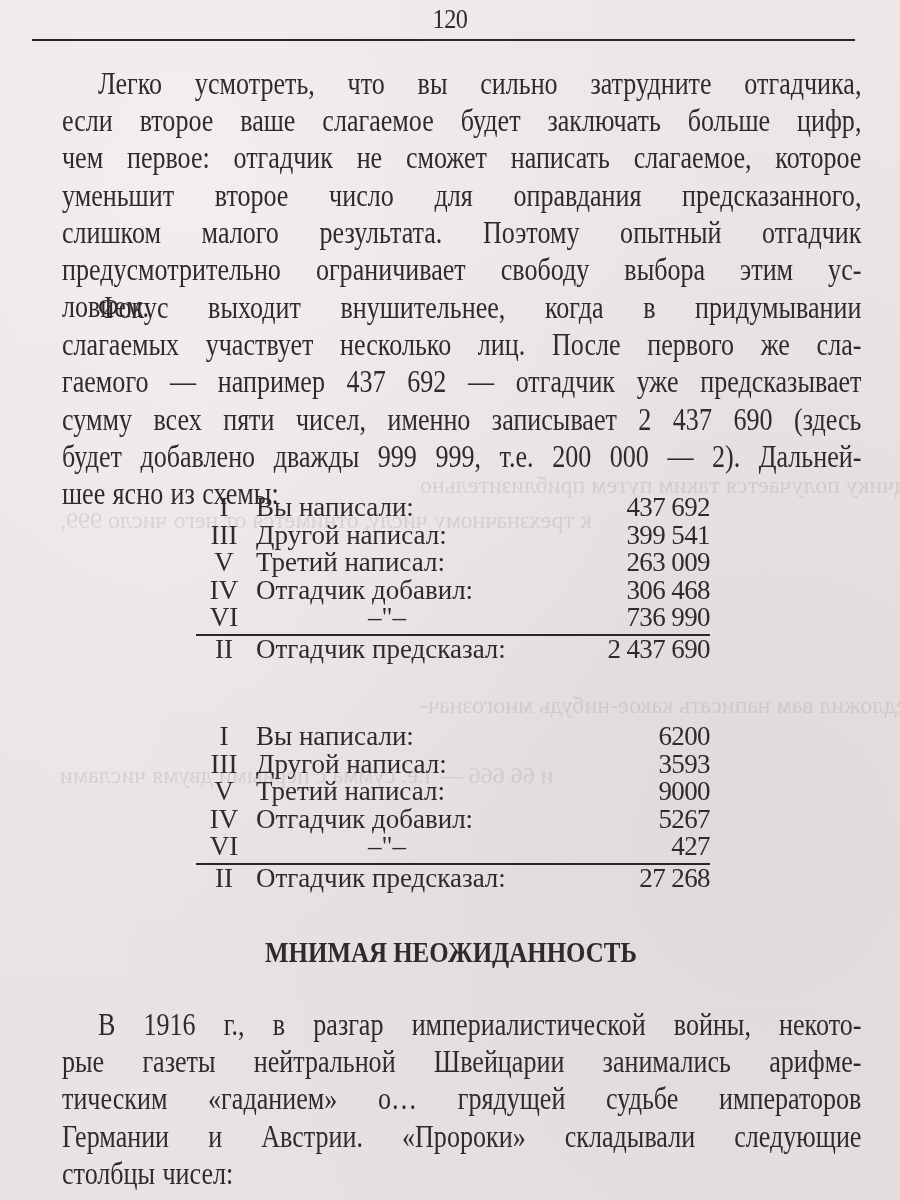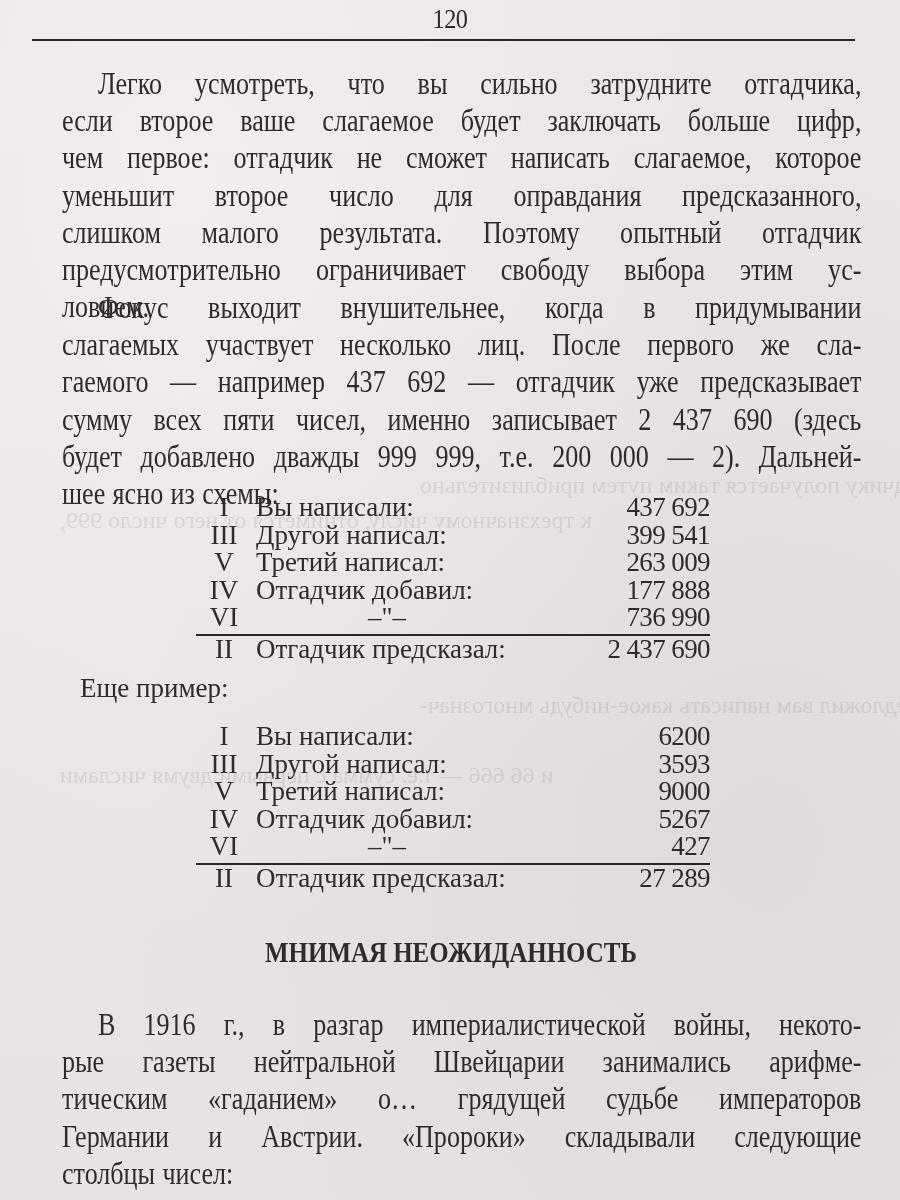--- a/index.html
+++ b/index.html
@@ -191,36 +191,35 @@
       <span class="calc-value">399 541</span>
     </div>
     <div class="calc-row">
       <span class="calc-num">V</span>
       <span class="calc-label">Третий написал:</span>
       <span class="calc-value">263 009</span>
     </div>
     <div class="calc-row">
       <span class="calc-num">IV</span>
       <span class="calc-label">Отгадчик добавил:</span>
-      <span class="calc-value">177 888</span>
+      <span class="calc-value">306 468</span>
     </div>
     <div class="calc-row">
       <span class="calc-num">VI</span>
       <span class="calc-label ditto">–"–</span>
       <span class="calc-value">736 990</span>
     </div>
     <div class="calc-rule"></div>
     <div class="calc-row total">
       <span class="calc-num">II</span>
       <span class="calc-label">Отгадчик предсказал:</span>
       <span class="calc-value">2 437 690</span>
     </div>
   </div>
 
-  <div class="example-intro">Еще пример:</div>
 
   <div class="calc calc2">
     <div class="calc-row">
       <span class="calc-num">I</span>
       <span class="calc-label">Вы написали:</span>
       <span class="calc-value">6200</span>
     </div>
     <div class="calc-row">
       <span class="calc-num">III</span>
       <span class="calc-label">Другой написал:</span>
@@ -238,21 +237,21 @@
     </div>
     <div class="calc-row">
       <span class="calc-num">VI</span>
       <span class="calc-label ditto">–"–</span>
       <span class="calc-value">427</span>
     </div>
     <div class="calc-rule"></div>
     <div class="calc-row total">
       <span class="calc-num">II</span>
       <span class="calc-label">Отгадчик предсказал:</span>
-      <span class="calc-value">27 289</span>
+      <span class="calc-value">27 268</span>
     </div>
   </div>
 
   <div class="section-title">МНИМАЯ НЕОЖИДАННОСТЬ</div>
 
   <div class="para p3">
     <span class="line indent">В 1916 г., в разгар империалистической войны, некото-</span>
     <span class="line">рые газеты нейтральной Швейцарии занимались арифме-</span>
     <span class="line">тическим «гаданием» о… грядущей судьбе императоров</span>
     <span class="line">Германии и Австрии. «Пророки» складывали следующие</span>

